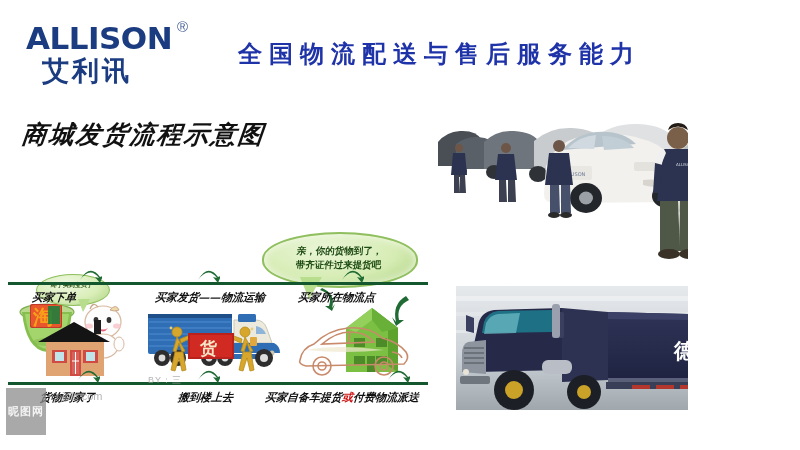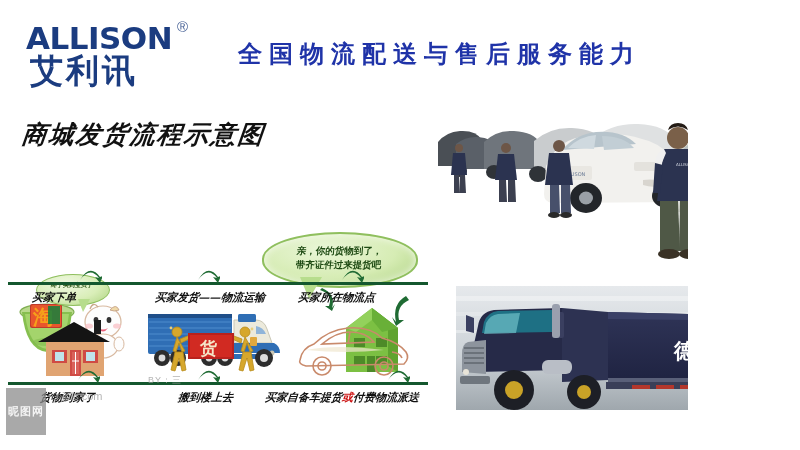--- a/index.html
+++ b/index.html
@@ -38,26 +38,26 @@
   #brand-reg {
     position: absolute;
     left: 151px;
     top: -4px;
     font-size: 15px;
     color: #4a6498;
   }
   #brand-cn {
     font-family: "DejaVu Sans", sans-serif;
     font-weight: bold;
-    font-size: 33px;
+    font-size: 27px;
     color: #1b3c80;
     letter-spacing: 3px;
     line-height: 30px;
     margin-top: 2px;
-    margin-left: 4px;
+    margin-left: 16px;
   }
 
   #slide-title {
     position: absolute;
     left: 238px;
     top: 38px;
     width: 520px;
     font-family: "DejaVu Sans", sans-serif;
     font-weight: bold;
     font-size: 24px;

